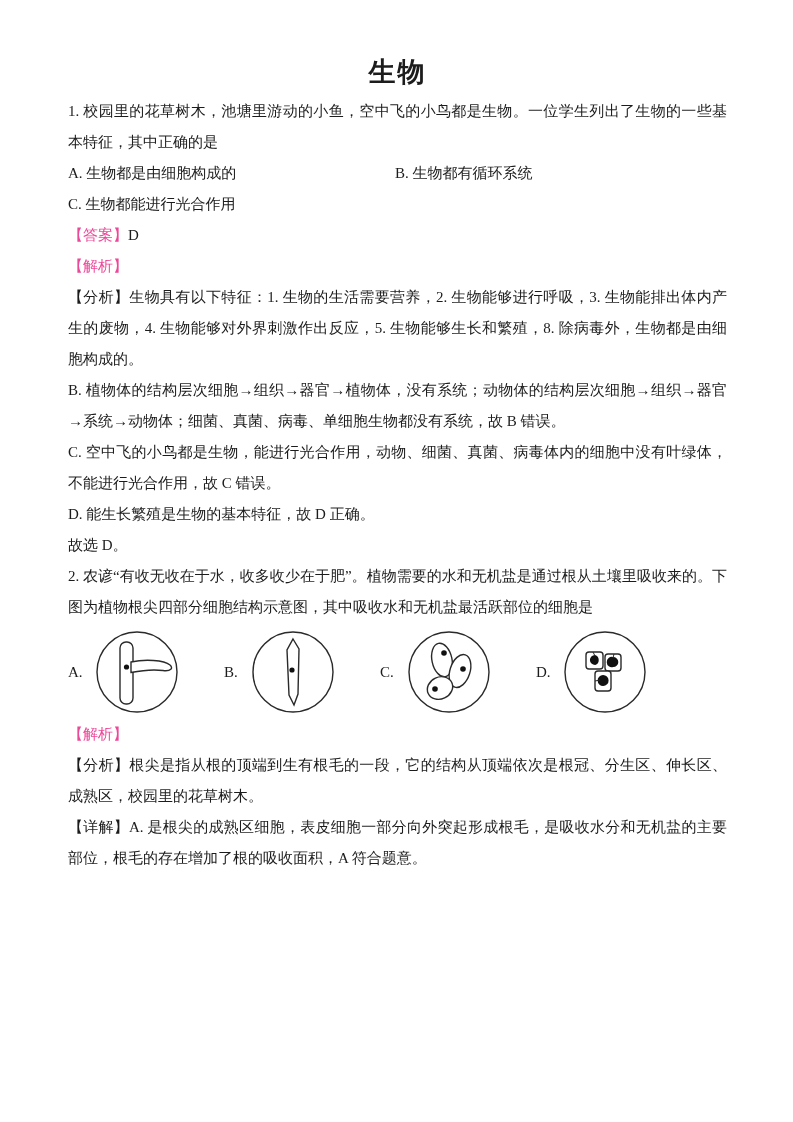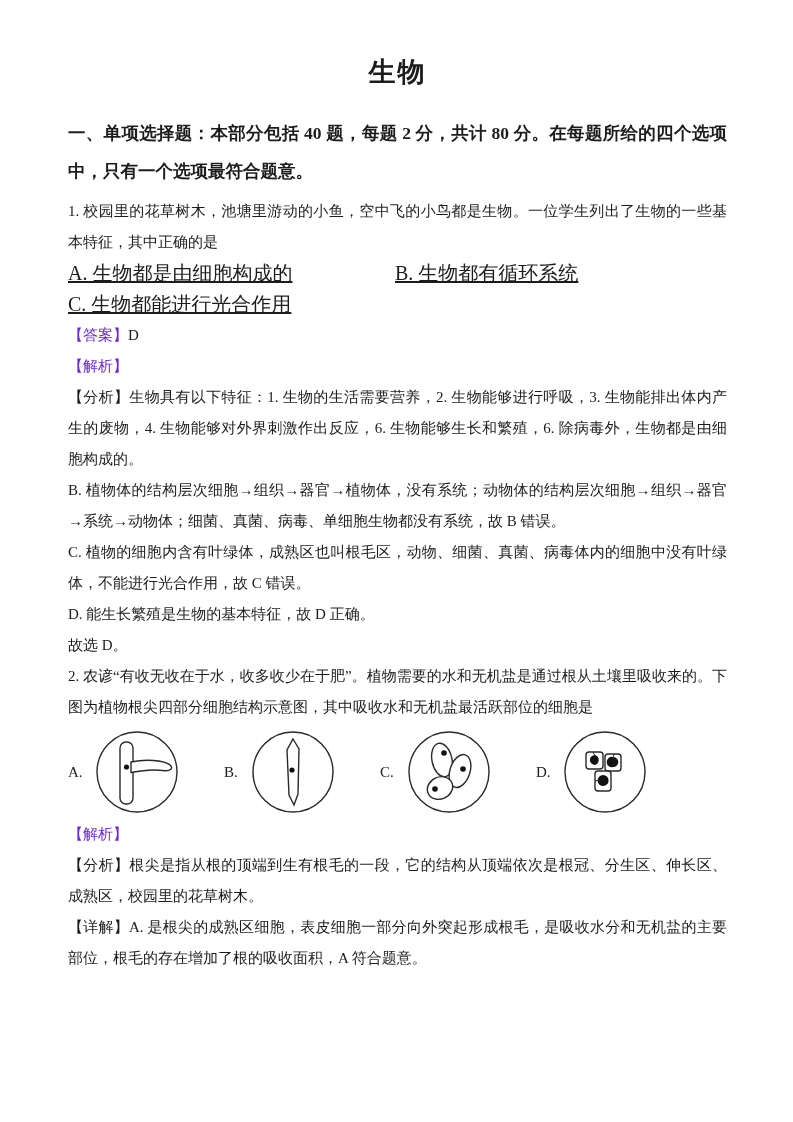--- a/index.html
+++ b/index.html
@@ -6,65 +6,64 @@
   body {
     width:793px; height:1122px;
     background:#ffffff;
     font-family:"Liberation Serif","DejaVu Serif",serif;
     color:#1c1c1c;
     overflow:hidden;
   }
   .page { padding:50px 66px 0 68px; width:659px; }
   .doc-title {
     text-align:center; font-size:27px; font-weight:bold;
-    line-height:44px; margin:0 0 20px 0; letter-spacing:2px;
+    line-height:44px; margin:0 0 2px 0; letter-spacing:2px;
   }
   .sec-header {
     font-weight:bold; font-size:17.5px; line-height:38px;
     text-align:justify; margin:0 0 6px 0;
   }
   p.bl { font-size:15px; line-height:31px; margin:0; text-align:justify; }
-  .opt-row { display:flex; font-size:20px; line-height:31px;text-decoration:underline; }
+  .opt-row { display:flex; font-size:15px; line-height:31px; }
   .opt-cell { width:327px; }
   .opt-cell:last-child { width:331px; }
-  .tag-blue { color:#6d28d9; }
+  .tag-blue { color:#ec4899; }
   .diagram-row { height:94px; display:flex; align-items:center; margin:2px 0 0 0; }
   .diag-group { display:flex; align-items:center; width:156px; flex:0 0 156px; }
   .diag-group .dlabel { font-size:15px; width:26px; flex:0 0 26px; }
   .diag-group svg { display:block; }
   .cellstroke { fill:#ffffff; stroke:#2a2a2a; stroke-width:1.4; }
   .outercircle { fill:none; stroke:#2a2a2a; stroke-width:1.4; }
   .nucleus-dot { fill:#111; stroke:none; }
 </style>
 </head>
 <body>
 
 <div class="page">
 
   <h1 class="doc-title">生物</h1>
 
-  <div class="sec-header">一、单项选择题：本部分包括 40 题，每题 2 分，共计 80 分。在每题所给的四个选项中，只有一个选项最符合题意。</div>
 
   <p class="bl">1. 校园里的花草树木，池塘里游动的小鱼，空中飞的小鸟都是生物。一位学生列出了生物的一些基本特征，其中正确的是</p>
 
   <div class="opt-row">
     <div class="opt-cell">A. 生物都是由细胞构成的</div>
     <div class="opt-cell">B. 生物都有循环系统</div>
   </div>
   <div class="opt-row">
     <div class="opt-cell">C. 生物都能进行光合作用</div>
   </div>
 
   <p class="bl"><span class="tag-blue">【答案】</span><span>D</span></p>
 
   <p class="bl"><span class="tag-blue">【解析】</span></p>
 
-  <p class="bl">【分析】生物具有以下特征：1. 生物的生活需要营养，2. 生物能够进行呼吸，3. 生物能排出体内产生的废物，4. 生物能够对外界刺激作出反应，6. 生物能够生长和繁殖，6. 除病毒外，生物都是由细胞构成的。</p>
+  <p class="bl">【分析】生物具有以下特征：1. 生物的生活需要营养，2. 生物能够进行呼吸，3. 生物能排出体内产生的废物，4. 生物能够对外界刺激作出反应，5. 生物能够生长和繁殖，8. 除病毒外，生物都是由细胞构成的。</p>
   <p class="bl">B. 植物体的结构层次细胞→组织→器官→植物体，没有系统；动物体的结构层次细胞→组织→器官→系统→动物体；细菌、真菌、病毒、单细胞生物都没有系统，故 B 错误。</p>
-  <p class="bl">C. 植物的细胞内含有叶绿体，成熟区也叫根毛区，动物、细菌、真菌、病毒体内的细胞中没有叶绿体，不能进行光合作用，故 C 错误。</p>
+  <p class="bl">C. 空中飞的小鸟都是生物，能进行光合作用，动物、细菌、真菌、病毒体内的细胞中没有叶绿体，不能进行光合作用，故 C 错误。</p>
   <p class="bl">D. 能生长繁殖是生物的基本特征，故 D 正确。</p>
   <p class="bl">故选 D。</p>
 
   <p class="bl">2. 农谚“有收无收在于水，收多收少在于肥”。植物需要的水和无机盐是通过根从土壤里吸收来的。下图为植物根尖四部分细胞结构示意图，其中吸收水和无机盐最活跃部位的细胞是</p>
 
   <div class="diagram-row">
 
     <div class="diag-group">
       <span class="dlabel">A.</span>
       <svg width="86" height="86" viewBox="-43 -43 86 86">

